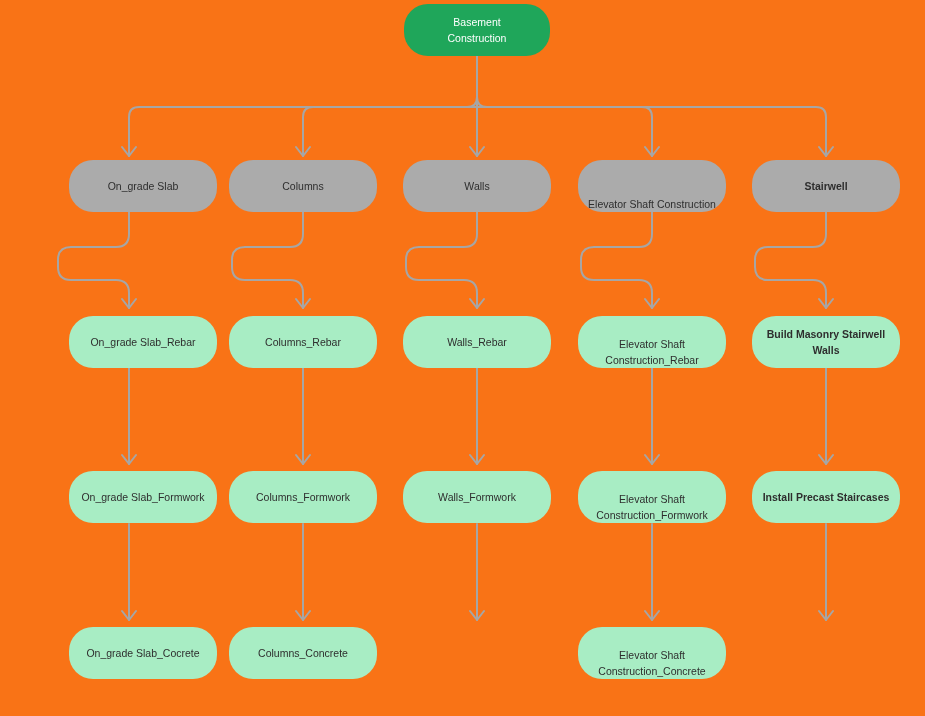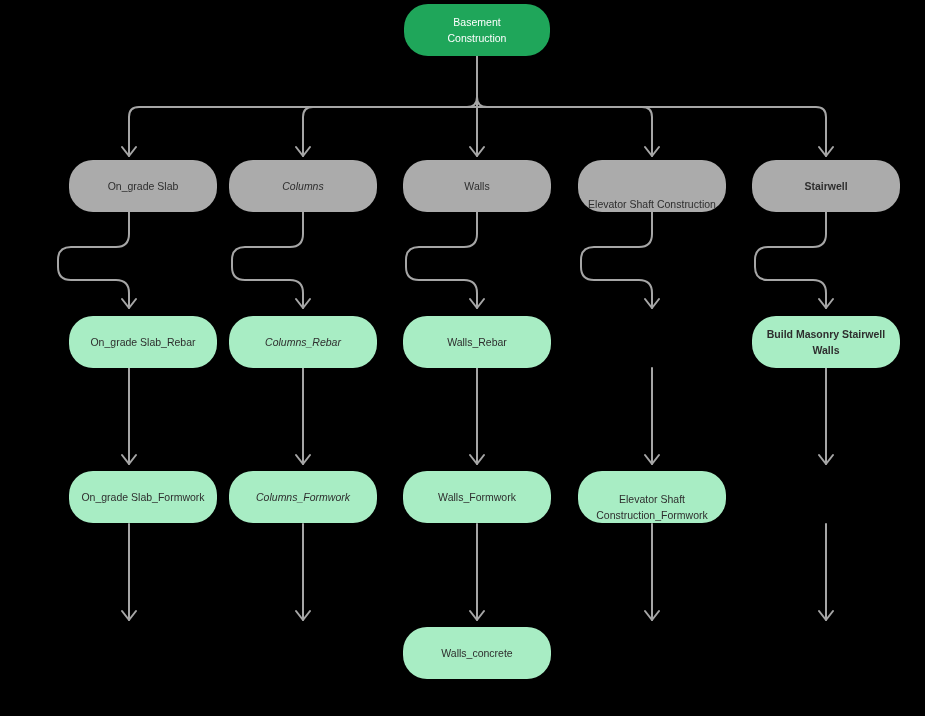--- a/index.html
+++ b/index.html
@@ -1,20 +1,20 @@
 <!DOCTYPE html>
 <html><head>
 <meta charset="utf-8">
 <style>
   html, body { margin: 0; padding: 0; background: #ffffff; }
   .canvas {
     position: relative;
     width: 925px;
     height: 716px;
-    background: #000000;
+    background: #f97316;
     font-family: "Liberation Sans", sans-serif;
     overflow: hidden;
   }
   .edges {
     position: absolute;
     left: 0; top: 0;
     width: 925px; height: 716px;
   }
   .edge {
     stroke: #a6a6a6;
@@ -44,21 +44,21 @@
     background: #1fa65a;
     color: #ffffff;
   }
   .node.root span { display: inline-block; max-width: 96px; }
   .node.phase { background: #ababab; top: 160px; }
   .node.task  { background: #a8edc4; }
   .row-rebar    { top: 316px; }
   .row-formwork { top: 471px; }
   .row-concrete { top: 627px; }
   .col-0 { left: 69px; }
-  .col-1 { left: 229px; font-style: italic; }
+  .col-1 { left: 229px; }
   .col-2 { left: 403px; }
   .col-3 { left: 578px; align-items: flex-end; }
   .col-4 { left: 752px; font-weight: bold; }
 </style>
 </head>
 <body>
 
 <div class="canvas">
 
   <svg class="edges" viewBox="0 0 925 716" aria-hidden="true">
@@ -138,34 +138,46 @@
 
   <div class="node task row-rebar col-0">
     <span>On_grade Slab_Rebar</span>
   </div>
   <div class="node task row-rebar col-1">
     <span>Columns_Rebar</span>
   </div>
   <div class="node task row-rebar col-2">
     <span>Walls_Rebar</span>
   </div>
+  <div class="node task row-rebar col-3">
+    <span>Elevator Shaft Construction_Rebar</span>
+  </div>
   <div class="node task row-rebar col-4">
     <span>Build Masonry Stairwell Walls</span>
   </div>
 
   <div class="node task row-formwork col-1">
     <span>Columns_Formwork</span>
   </div>
   <div class="node task row-formwork col-0">
     <span>On_grade Slab_Formwork</span>
   </div>
   <div class="node task row-formwork col-3">
     <span>Elevator Shaft Construction_Formwork</span>
   </div>
   <div class="node task row-formwork col-2">
     <span>Walls_Formwork</span>
   </div>
+  <div class="node task row-formwork col-4">
+    <span>Install Precast Staircases</span>
+  </div>
 
-  <div class="node task row-concrete col-2">
-    <span>Walls_concrete</span>
+  <div class="node task row-concrete col-0">
+    <span>On_grade Slab_Cocrete</span>
+  </div>
+  <div class="node task row-concrete col-1">
+    <span>Columns_Concrete</span>
+  </div>
+  <div class="node task row-concrete col-3">
+    <span>Elevator Shaft Construction_Concrete</span>
   </div>
 
 </div>
 
 </body></html>

